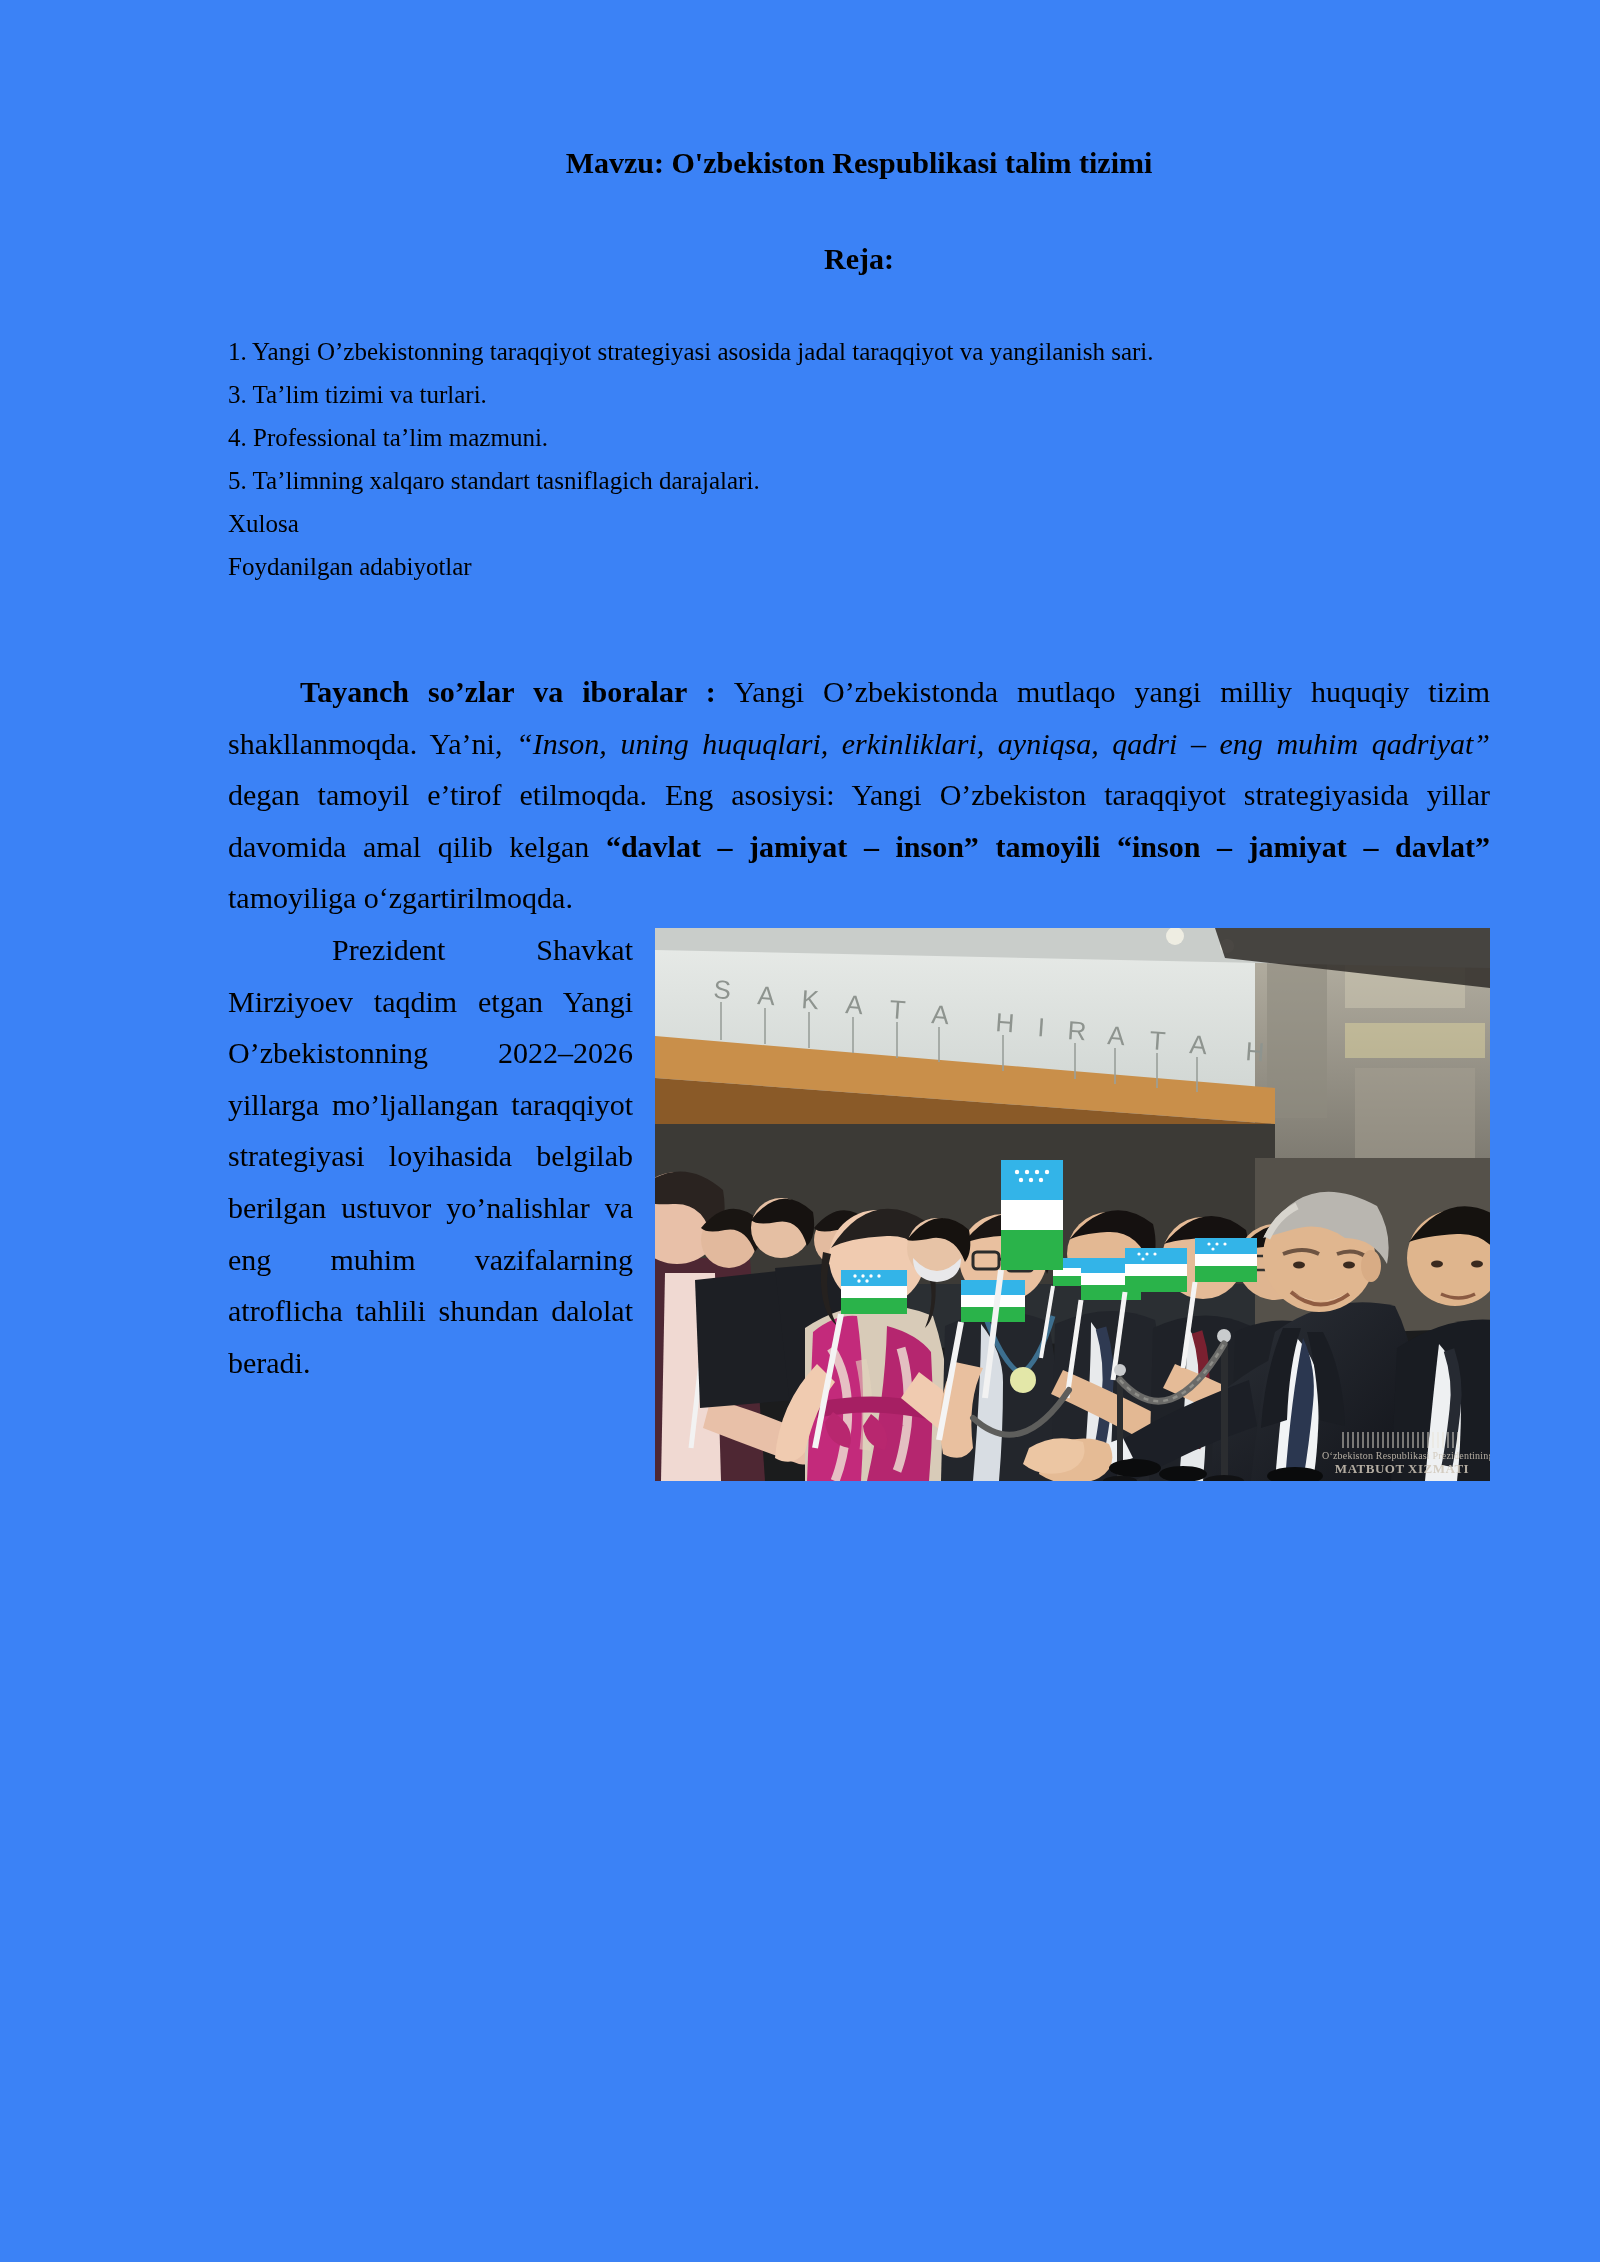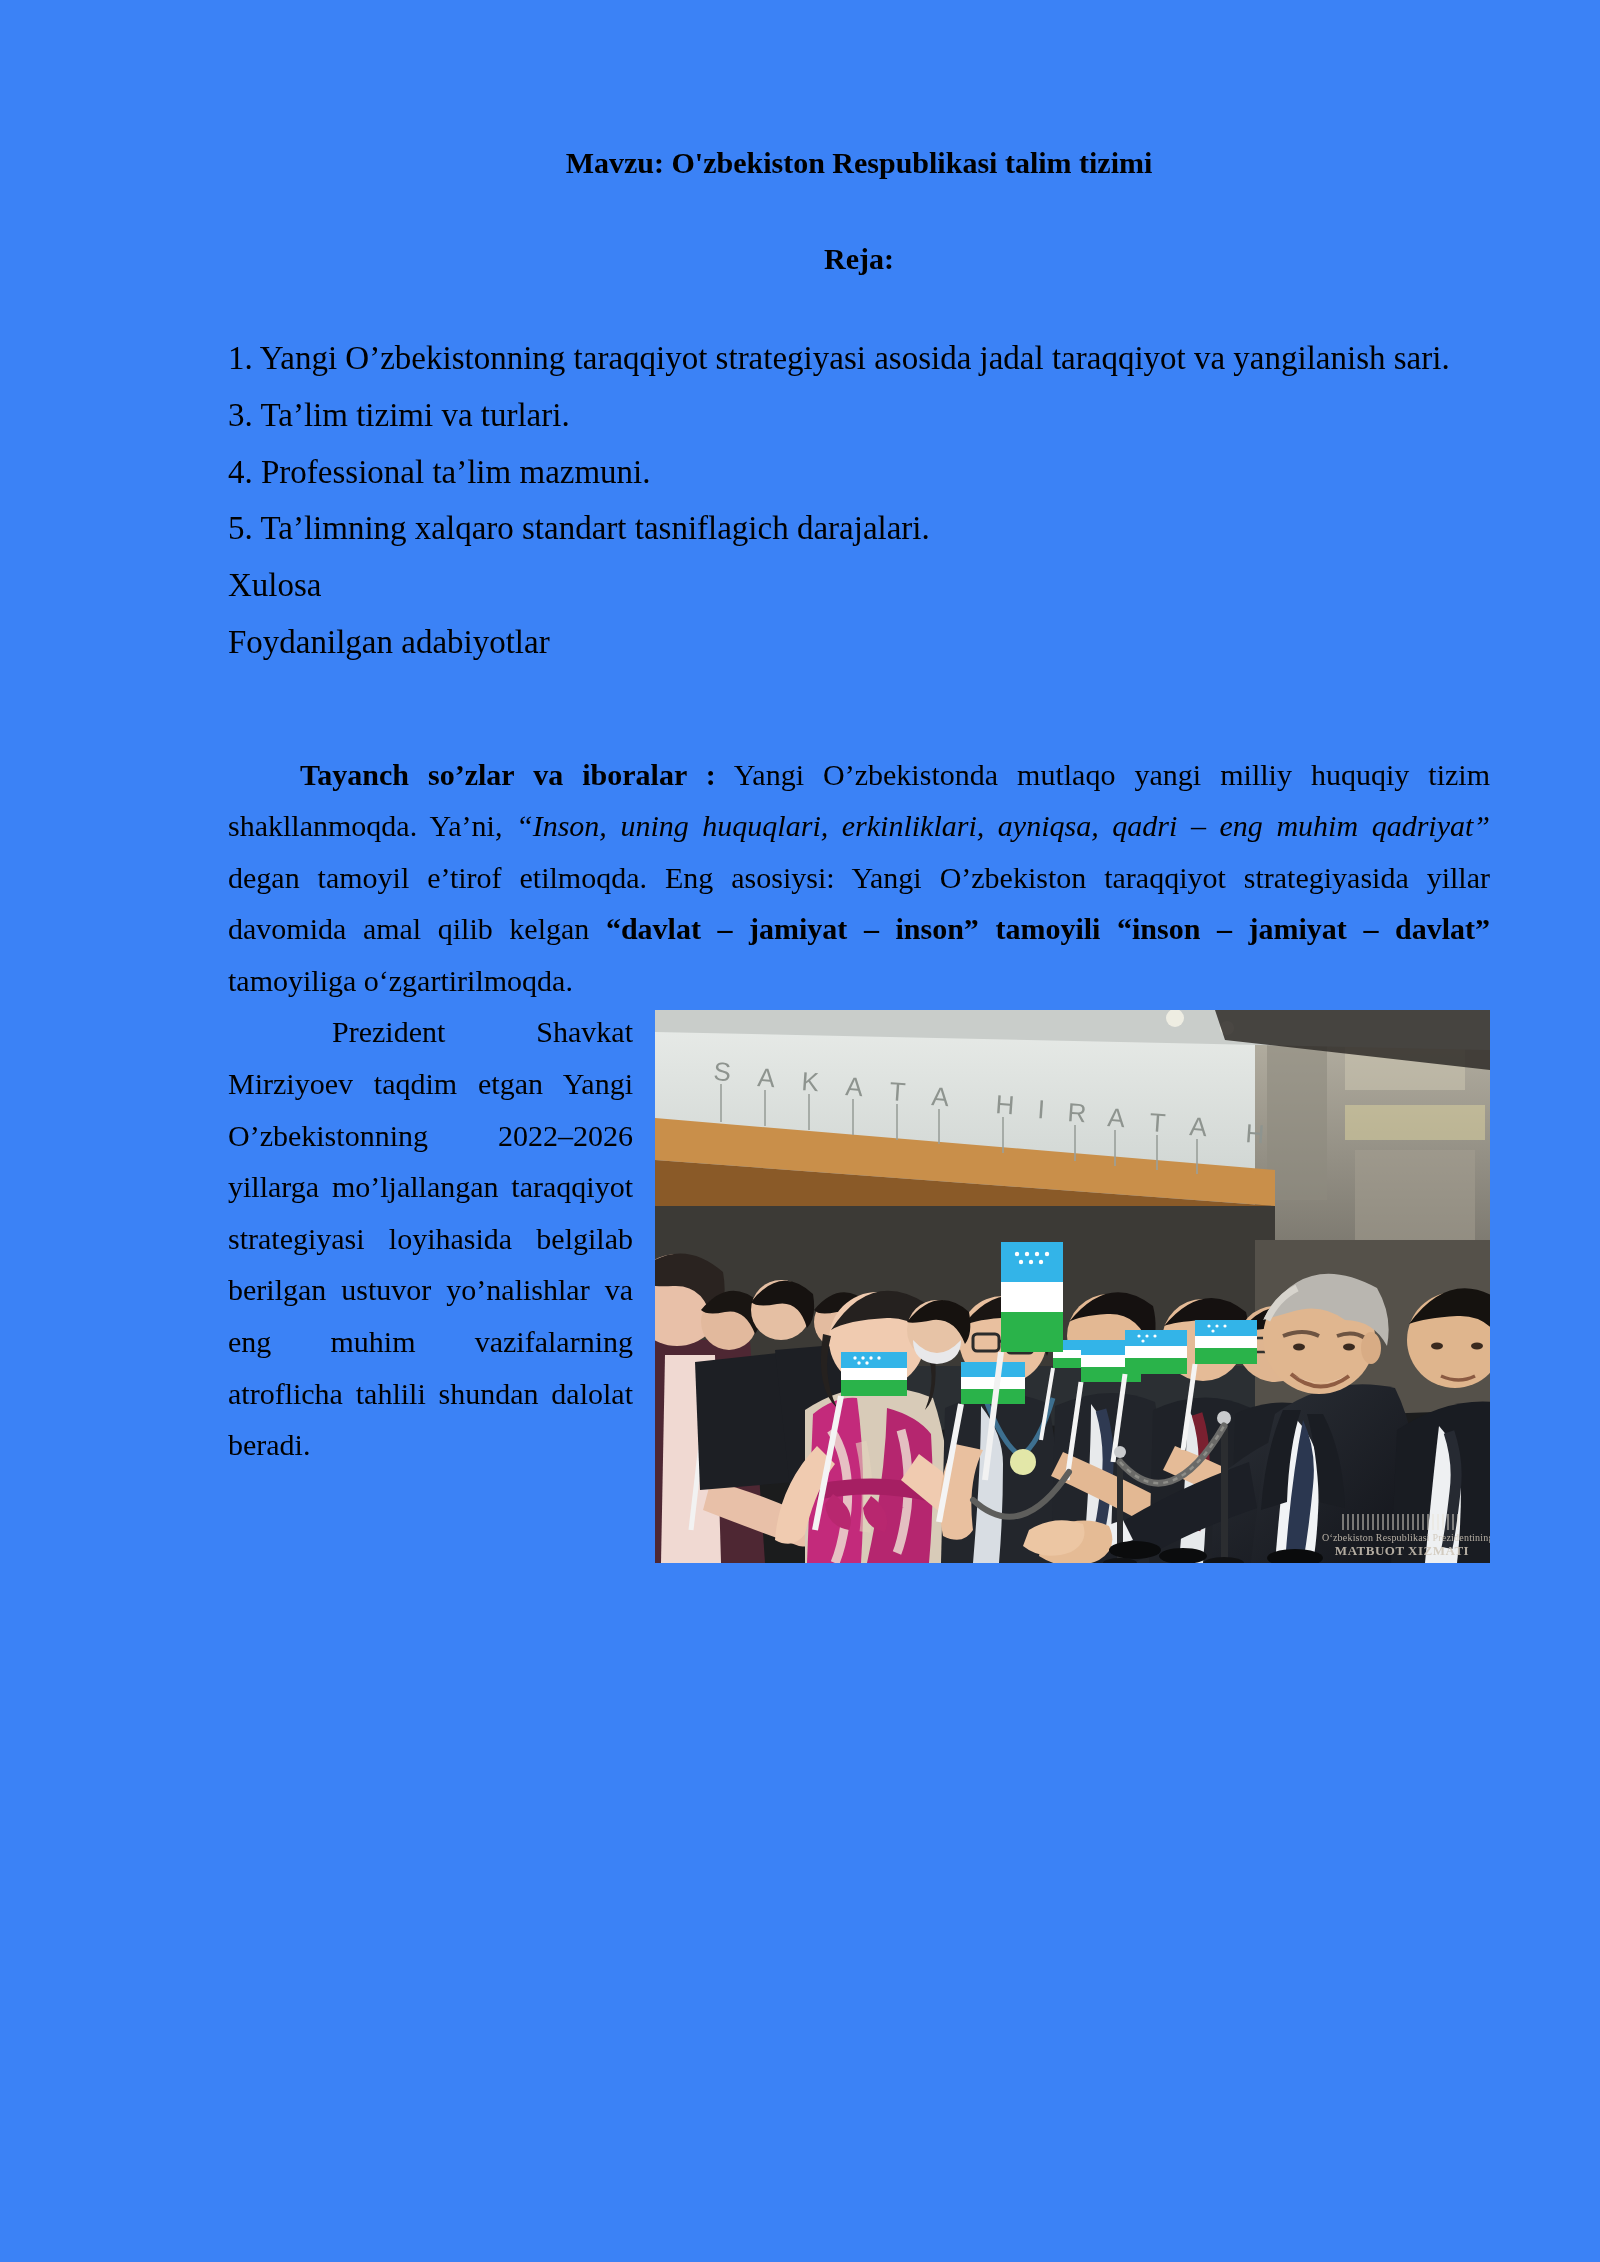--- a/index.html
+++ b/index.html
@@ -41,21 +41,21 @@
     font-size: 30px;
     line-height: 1.0;
     margin: 0;
     padding-top: 66px;
   }
 
   
   .plan {
     margin: 0;
     padding-top: 56px;
-    font-size: 33px;
+    font-size: 25px;
     line-height: 1.72;
     text-align: left;
   }
   .plan .line {
     white-space: normal;
   }
 
   
   .para {
     font-size: 30px;

